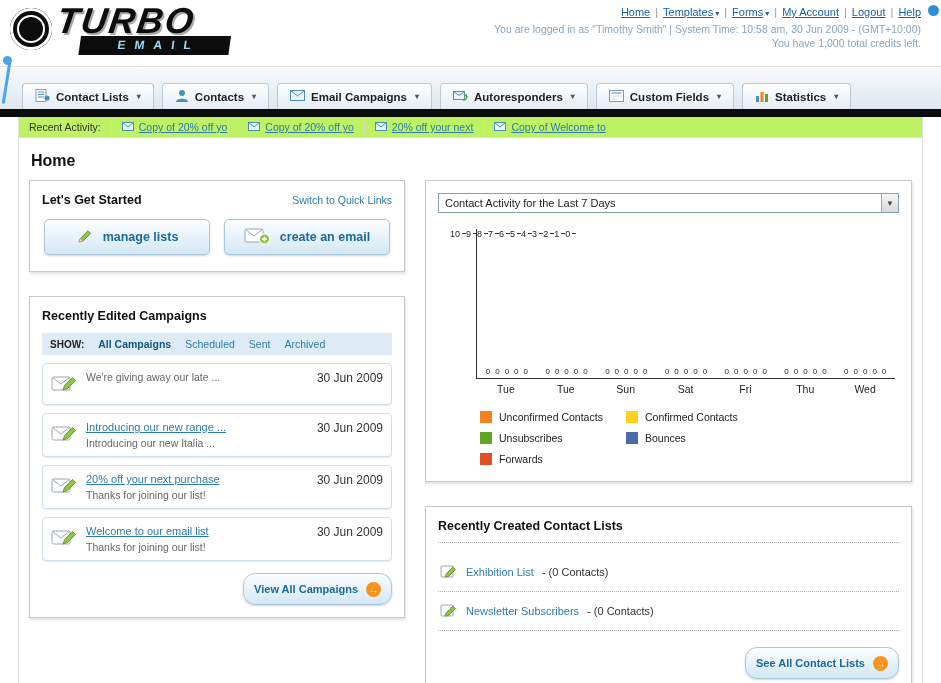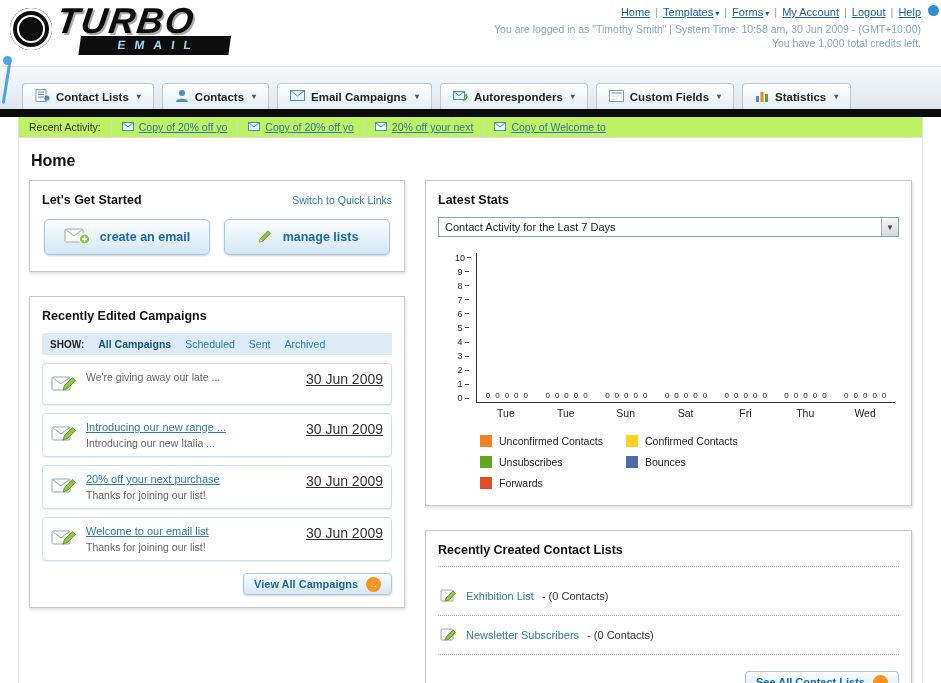--- a/index.html
+++ b/index.html
@@ -94,45 +94,45 @@
   .filter { color: #2d7ca8; }
   .filter.active { font-weight: bold; color: #14567e; }
   .camp-item {
     display: flex; align-items: flex-start; gap: 8px; border: 1px solid #cfe0ec; border-radius: 4px;
     padding: 7px 8px; margin-top: 8px; background: #fff; box-shadow: 0 1px 1px rgba(0,0,0,0.08);
   }
   .camp-icon { flex: none; margin-top: 2px; }
   .camp-text { flex: 1; min-width: 0; }
   .camp-title { display: block; color: #2d7ca8; font-size: 11px; text-decoration: underline; margin-bottom: 4px; }
   .camp-sub { color: #666; font-size: 10.5px; }
-  .camp-date { flex: none; font-size: 14px; color: #333; text-decoration: underline; }
+  .camp-date { flex: none; font-size: 12px; color: #333; }
   .panel-actions { display: flex; justify-content: flex-end; margin-top: 12px; }
   .action-btn {
-    display: flex; align-items: center; gap: 8px; height: 22px; padding: 0 10px;
-    background: linear-gradient(#fdfeff, #d3e7f4); border: 1px solid #a9c8dc; border-radius: 4px;
+    display: flex; align-items: center; gap: 8px; height: 32px; padding: 0 10px;
+    background: linear-gradient(#fdfeff, #d3e7f4); border: 1px solid #a9c8dc; border-radius: 12px;
     box-shadow: 0 1px 2px rgba(0,0,0,0.18); font-size: 11px; font-weight: bold; color: #1b6a9e;
     cursor: pointer; font-family: inherit;
   }
   .arrow-circle {
     width: 15px; height: 15px; border-radius: 50%; background: #f7941d; color: #fff;
     font-size: 10px; line-height: 15px; text-align: center; font-weight: bold; flex: none;
   }
 
   
   .fake-select {
     display: flex; align-items: center; justify-content: space-between; border: 1px solid #8aa0b4;
     height: 20px; padding-left: 6px; font-size: 11px; color: #222; background: #fff; cursor: pointer;
     margin-bottom: 16px;
   }
   .sel-arrow {
     width: 17px; height: 18px; background: linear-gradient(#f6f6f6, #d8d8d8); border-left: 1px solid #aaa;
     font-size: 8px; color: #444; display: flex; align-items: center; justify-content: center; flex: none;
   }
   .chart { display: flex; margin: 12px 4px 6px 12px; }
-  .yaxis { width: 26px; display: flex; flex-direction: column; justify-content: space-between; height: 150px; flex: none; align-items: center; }
+  .yaxis { width: 26px; display: flex; flex-direction: row; justify-content: space-between; height: 150px; flex: none; }
   .ytick { display: flex; align-items: center; justify-content: flex-end; height: 9px; }
   .ylab { font-size: 9px; color: #222; }
   .tickline { width: 4px; height: 1px; background: #333; margin-left: 2px; }
   .plotwrap { flex: 1; min-width: 0; }
   .plot { display: flex; height: 150px; border-left: 1px solid #333; border-bottom: 1px solid #333; }
   .pcol { flex: 1; display: flex; align-items: flex-end; justify-content: center; }
   .pvals { display: flex; gap: 5px; margin-bottom: 2px; }
   .pvals span { font-size: 8px; color: #222; }
   .xlabels { display: flex; margin-top: 4px; }
   .xlab { flex: 1; text-align: center; font-size: 10.5px; color: #222; }
@@ -272,34 +272,34 @@
 
       <div class="col-left">
 
         <section class="panel">
           <div class="panel-head">
             <h2>Let's Get Started</h2>
             <a class="teal-link">Switch to Quick Links</a>
           </div>
           <div class="gs-buttons">
             <button class="btn-big">
+              <span><svg width="18" height="16" viewBox="0 0 18 16">
+                    <path d="M3 14 L4.4 10.4 L12 2.8 L14.6 5.4 L7 13 Z" fill="#8dc63f" stroke="#5c8a2a" stroke-width="0.8"></path>
+                    <path d="M3 14 L4.4 10.4 L7 13 Z" fill="#ead9a2" stroke="#b09c5f" stroke-width="0.6"></path>
+                  </svg></span>
+              <span>manage lists</span>
+            </button>
+            <button class="btn-big">
               <span><svg width="27" height="18" viewBox="0 0 27 18">
                     <rect x="1" y="2" width="18" height="13" rx="1.5" fill="#fdfdfd" stroke="#9aa7b0"></rect>
                     <path d="M1.5 2.5 L10 9 L18.5 2.5" fill="none" stroke="#9aa7b0"></path>
                     <circle cx="20.5" cy="12" r="5.2" fill="#8dc63f" stroke="#fff" stroke-width="1.2"></circle>
                     <path d="M20.5 9.5 V14.5 M18 12 H23" stroke="#fff" stroke-width="1.6"></path>
                   </svg></span>
               <span>create an email</span>
-            </button>
-            <button class="btn-big">
-              <span><svg width="18" height="16" viewBox="0 0 18 16">
-                    <path d="M3 14 L4.4 10.4 L12 2.8 L14.6 5.4 L7 13 Z" fill="#8dc63f" stroke="#5c8a2a" stroke-width="0.8"></path>
-                    <path d="M3 14 L4.4 10.4 L7 13 Z" fill="#ead9a2" stroke="#b09c5f" stroke-width="0.6"></path>
-                  </svg></span>
-              <span>manage lists</span>
             </button>
           </div>
         </section>
 
         <section class="panel">
           <h2>Recently Edited Campaigns</h2>
           <div class="showbar">
             <span class="show-label">SHOW:</span>
             <a class="filter active">All Campaigns</a>
             <a class="filter">Scheduled</a>
@@ -363,21 +363,20 @@
               <span>View All Campaigns</span>
               <span class="arrow-circle">→</span>
             </button>
           </div>
         </section>
       </div>
 
       <div class="col-right">
 
         <section class="panel">
-          <h2>Latest Stats</h2>
           <div class="fake-select">
             <span>Contact Activity for the Last 7 Days</span>
             <span class="sel-arrow">▼</span>
           </div>
 
           <div class="chart">
             <div class="yaxis">
                 <div class="ytick">
                   <span class="ylab">10</span>
                   <span class="tickline"></span>

